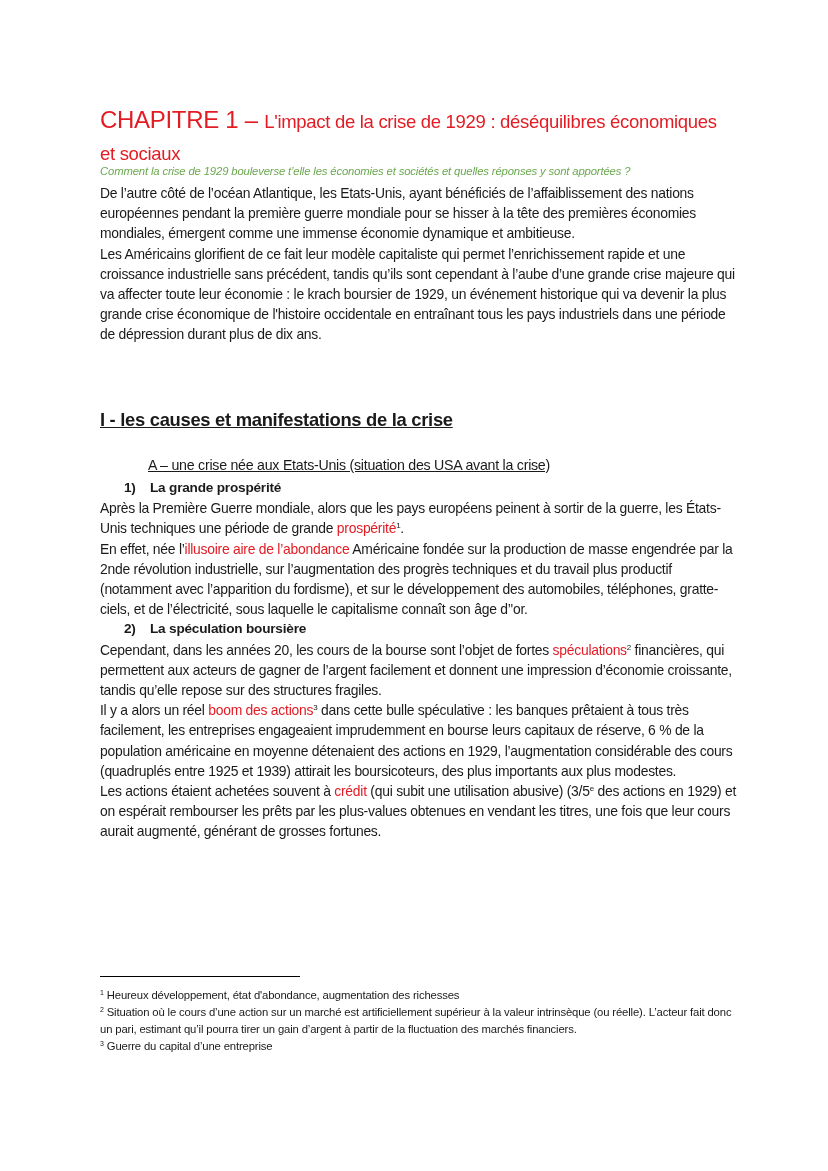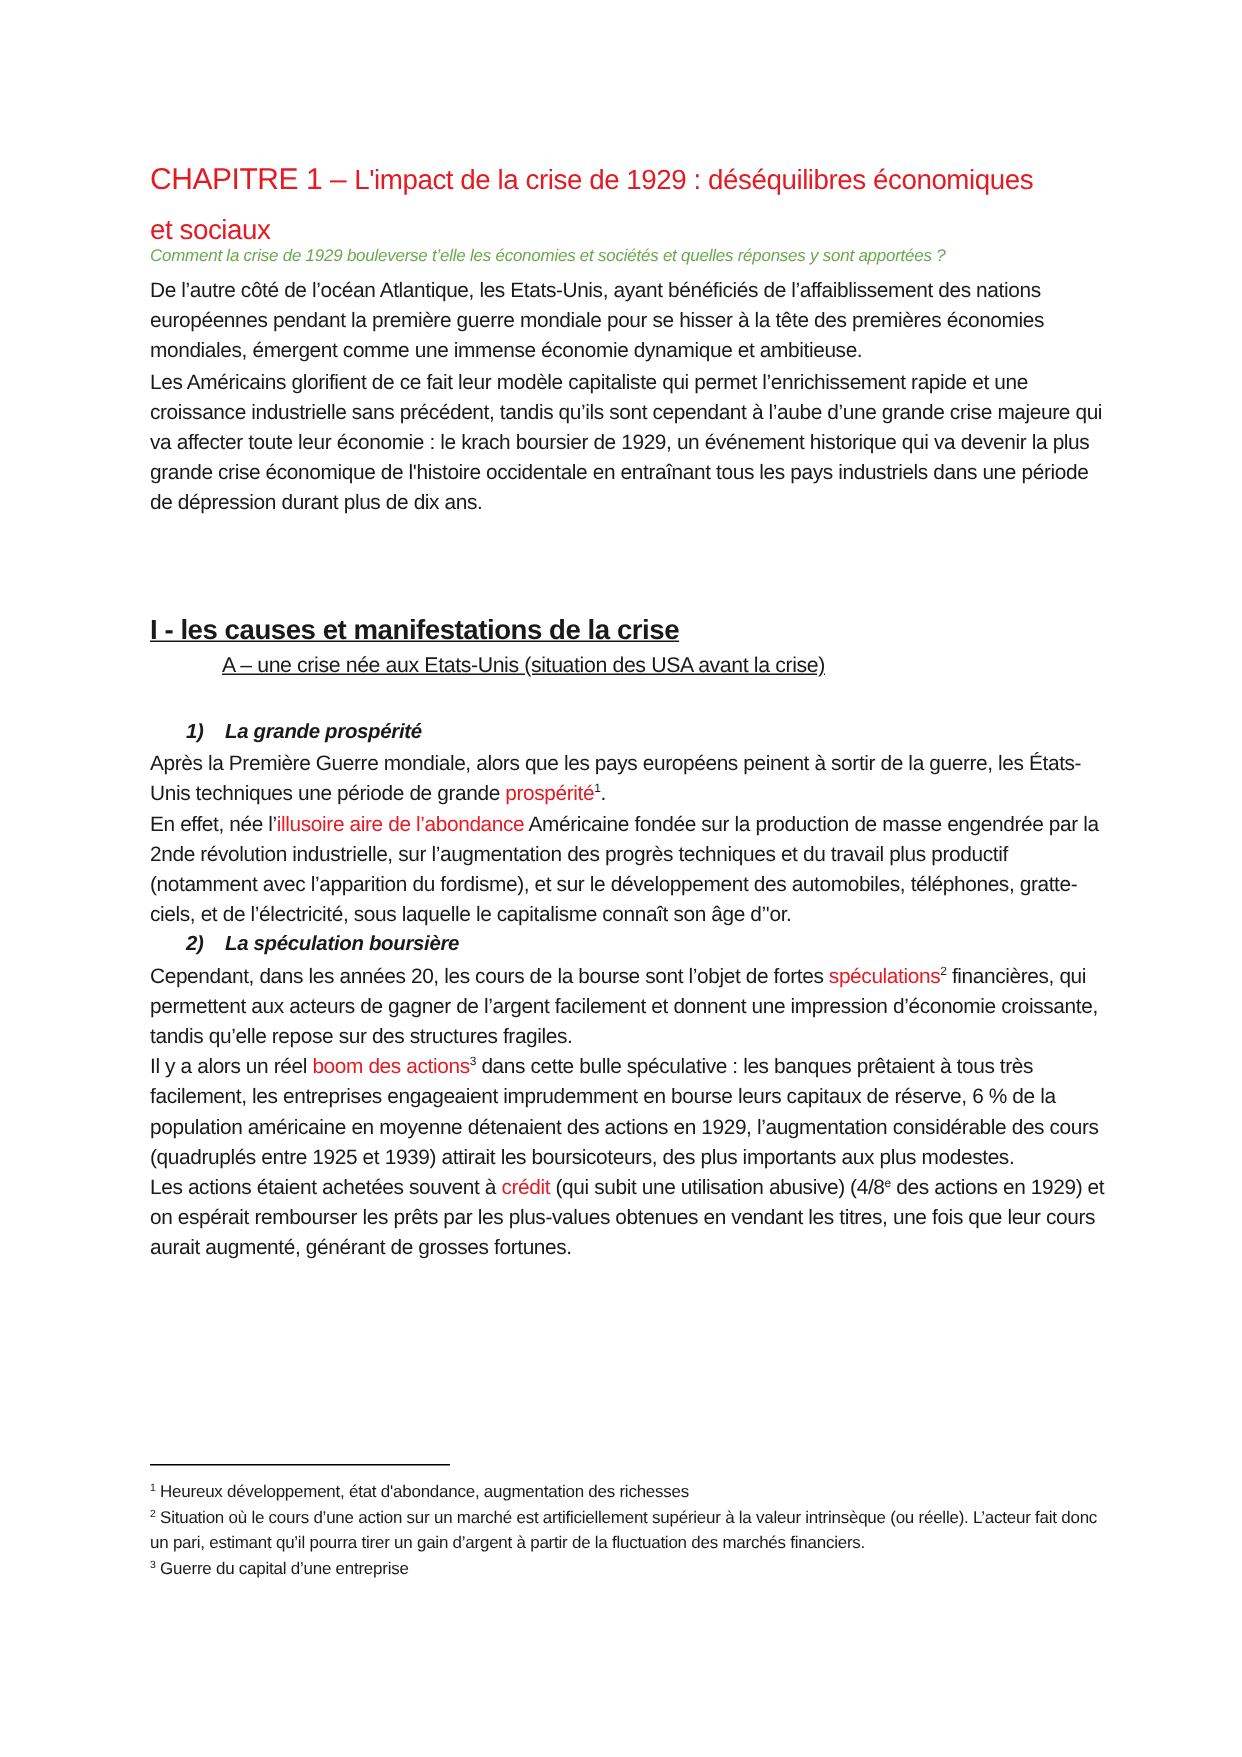--- a/index.html
+++ b/index.html
@@ -1,32 +1,32 @@
 <!DOCTYPE html>
 <html><head>
   <meta charset="utf-8">
   <style>
     html, body { margin: 0; padding: 0; background: #ffffff; }
     body { width: 828px; height: 1171px; position: relative; overflow: hidden;
            font-family: "Liberation Sans", sans-serif; color: #1a1a1a; }
     .page { position: absolute; left: 100px; top: 0; width: 632px; }
     .title-block { position: absolute; top: 104px; left: 0; width: 640px; line-height: 31px; color: #e31b23; }
-    .title-main { font-size: 20px; letter-spacing: -0.3px; }
+    .title-main { font-size: 24px; letter-spacing: -0.3px; }
     .title-sub { font-size: 18.5px; letter-spacing: -0.3px; }
     .question { position: absolute; top: 165px; left: 0; width: 660px; font-style: italic; color: #6aa84f;
                 font-size: 11.3px; letter-spacing: -0.15px; white-space: nowrap; }
     .p { font-size: 13.9px; line-height: 20.2px; letter-spacing: -0.25px; margin: 0; }
     .intro { position: absolute; top: 183px; left: 0; width: 640px; }
     .red { color: #e31b23; margin-top: 28px; }
     sup { font-size: 8px; line-height: 0; vertical-align: 5px; }
     .h1 { position: absolute; top: 409px; left: 0; font-size: 18.4px; font-weight: bold; text-decoration: underline;
           letter-spacing: -0.3px; }
-    .hA { position: absolute; top: 436px; left: 48px; font-size: 14.2px; text-decoration: underline; letter-spacing: -0.25px; }
+    .hA { position: absolute; top: 457px; left: 48px; font-size: 14.2px; text-decoration: underline; letter-spacing: -0.25px; }
     .sec { position: absolute; left: 0; width: 640px; }
-    .num-h { font-weight: bold; font-size: 13.6px; padding-left: 24px; letter-spacing: -0.2px; line-height: 20.2px; font-style: italic; }
+    .num-h { font-weight: bold; font-size: 13.6px; padding-left: 24px; letter-spacing: -0.2px; line-height: 20.2px; }
     .num-h .n { display: inline-block; width: 26px; }
     .fn-rule { position: absolute; top: 976px; left: 0; width: 200px; height: 1px; background: #000; }
     .footnotes { position: absolute; top: 987px; left: 0; width: 640px; font-size: 11.3px; line-height: 17px; letter-spacing: -0.15px; }
     .footnotes sup { font-size: 7px; vertical-align: 4px; }
   </style>
 </head>
 <body>
 
 <div class="page">
 
@@ -47,21 +47,21 @@
   <div class="hA">A – une crise née aux Etats-Unis (situation des USA avant la crise)</div>
 
   <div class="sec" style="top:478px;">
     <div class="num-h"><span class="n">1)</span><span>La grande prospérité</span></div>
     <p class="p"><span>Après la Première Guerre mondiale, alors que les pays européens peinent à sortir de la guerre, les États-Unis techniques une période de grande </span><span class="red">prospérité</span><sup>1</sup><span>.</span></p>
     <p class="p"><span>En effet, née l’</span><span class="red">illusoire aire de l’abondance</span><span> Américaine fondée sur la production de masse engendrée par la 2nde révolution industrielle, sur l’augmentation des progrès techniques et du travail plus productif (notamment avec l’apparition du fordisme), et sur le développement des automobiles, téléphones, gratte-ciels, et de l’électricité, sous laquelle le capitalisme connaît son âge d’'or.</span></p>
 
     <div class="num-h"><span class="n">2)</span><span>La spéculation boursière</span></div>
     <p class="p"><span>Cependant, dans les années 20, les cours de la bourse sont l’objet de fortes </span><span class="red">spéculations</span><sup>2</sup><span> financières, qui permettent aux acteurs de gagner de l’argent facilement et donnent une impression d’économie croissante, tandis qu’elle repose sur des structures fragiles.</span></p>
     <p class="p"><span>Il y a alors un réel </span><span class="red">boom des actions</span><sup>3</sup><span> dans cette bulle spéculative : les banques prêtaient à tous très facilement, les entreprises engageaient imprudemment en bourse leurs capitaux de réserve, 6 % de la population américaine en moyenne détenaient des actions en 1929, l’augmentation considérable des cours (quadruplés entre 1925 et 1939) attirait les boursicoteurs, des plus importants aux plus modestes.</span></p>
-    <p class="p"><span>Les actions étaient achetées souvent à </span><span class="red">crédit</span><span> (qui subit une utilisation abusive) (4/8</span><sup>e</sup><span> des actions en 1929) et on espérait rembourser les prêts par les plus-values obtenues en vendant les titres, une fois que leur cours aurait augmenté, générant de grosses fortunes.</span></p>
+    <p class="p"><span>Les actions étaient achetées souvent à </span><span class="red">crédit</span><span> (qui subit une utilisation abusive) (3/5</span><sup>e</sup><span> des actions en 1929) et on espérait rembourser les prêts par les plus-values obtenues en vendant les titres, une fois que leur cours aurait augmenté, générant de grosses fortunes.</span></p>
   </div>
 
   <div class="fn-rule"></div>
 
   <div class="footnotes">
     <div><sup>1</sup><span> Heureux développement, état d'abondance, augmentation des richesses</span></div>
     <div><sup>2</sup><span> Situation où le cours d’une action sur un marché est artificiellement supérieur à la valeur intrinsèque (ou réelle). L’acteur fait donc un pari, estimant qu’il pourra tirer un gain d’argent à partir de la fluctuation des marchés financiers.</span></div>
     <div><sup>3</sup><span> Guerre du capital d’une entreprise</span></div>
   </div>
 

